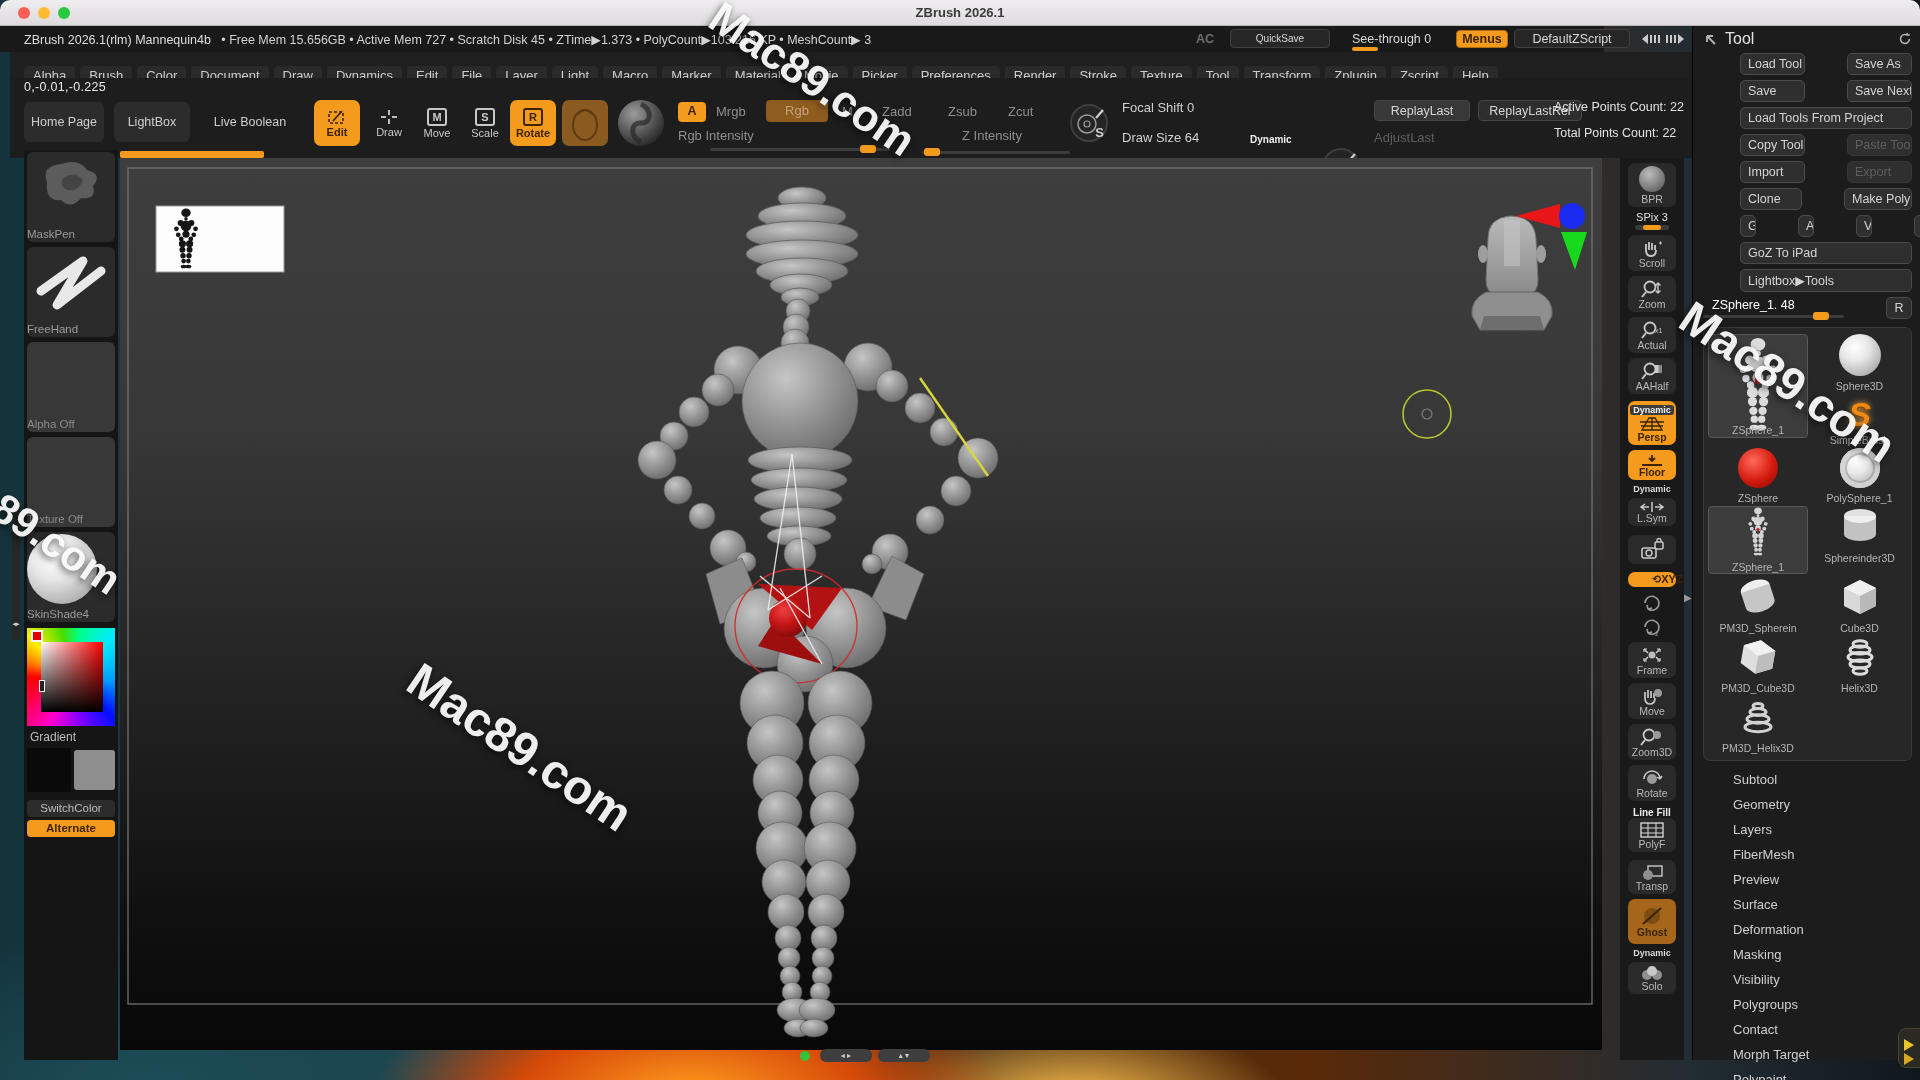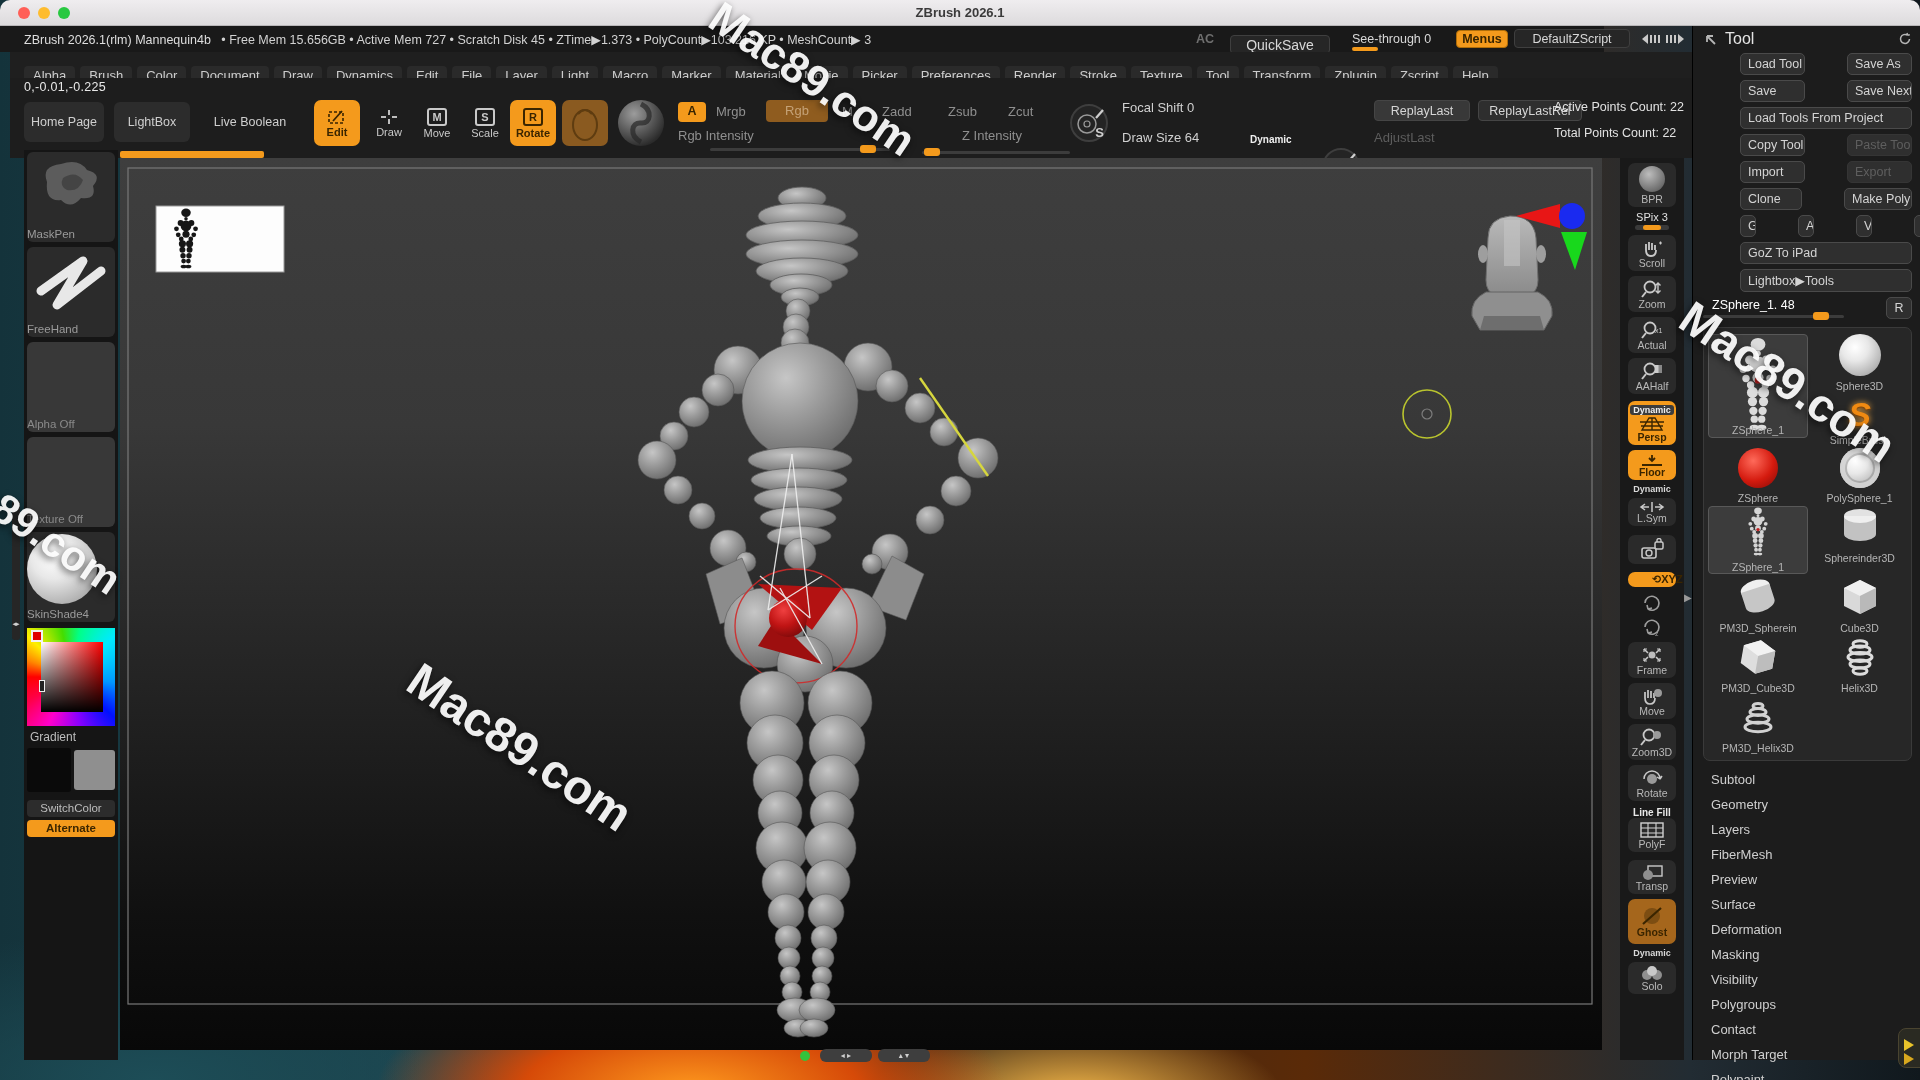--- a/index.html
+++ b/index.html
@@ -15,21 +15,21 @@
   
   .titlebar{left:0;top:0;width:1920px;height:26px;background:linear-gradient(#efedef,#dddbdd);border-bottom:1px solid #b9b7b9;border-radius:10px 10px 0 0;}
   .tl{width:12px;height:12px;border-radius:50%;top:7px;}
   .title-text{width:100%;text-align:center;top:5px;font-size:13px;font-weight:bold;color:#3a3a3a;}
   
   .statusbar{left:0;top:26px;width:1604px;height:26px;background:#191919;color:#dedede;font-size:12.5px;}
   .sb-left{left:24px;top:6px;white-space:nowrap;}
   .sb-stats{color:#d2d2d2;}
   .sb-ac{left:1196px;top:6px;color:#6f6f6f;font-weight:bold;}
   .btn-dark{background:#262626;border:1px solid #3f3f3f;border-radius:4px;color:#d8d8d8;text-align:center;}
-  .sb-quicksave{left:1230px;top:3px;width:100px;height:19px;line-height:18px;font-size:14px;margin-top:6px;}
+  .sb-quicksave{left:1230px;top:3px;width:100px;height:19px;line-height:18px;font-size:10px;}
   .sb-seethrough{left:1352px;top:6px;color:#d8d8d8;}
   .sb-st-nub{left:1352px;top:21px;width:26px;height:4px;background:#f49a1c;border-radius:2px;}
   .sb-menus{left:1456px;top:4px;width:52px;height:18px;line-height:17px;background:#f49a1c;border:1px solid #b06d08;border-radius:4px;color:#3a2500;font-weight:bold;font-size:12.5px;text-align:center;}
   .sb-zscript{left:1514px;top:3px;width:116px;height:19px;line-height:18px;font-size:12.5px;}
   
   .menubar{left:10px;top:52px;width:1682px;height:26px;background:#1f1f1f;display:flex;align-items:center;gap:5px;padding-left:14px;}
   .menu-item{background:#2a2a2a;border-radius:4px;padding:3px 9px;color:#cdcdcd;font-size:13px;line-height:13px;white-space:nowrap;margin-top:20px;}
   
   .topshelf{left:10px;top:78px;width:1682px;height:80px;background:#1d1d1d;}
   .coords{left:14px;top:2px;font-size:12.5px;color:#e8e8e8;letter-spacing:.3px;}
@@ -66,21 +66,21 @@
   .panel-title{font-size:16px;color:#e4e4e4;}
   .tbtn{background:#2f2f2f;border:1px solid #4a4a4a;border-radius:5px;color:#d4d4d4;font-size:12.5px;padding:3px 7px;white-space:nowrap;overflow:hidden;margin-left:37px;}
   .tbtn.off{color:#5f5f5f;border-color:#353535;}
   .trow{display:flex;gap:5px;margin-top:5px;}
   .grow{flex:1;}
   .thumbs{margin-top:8px;background:#272727;border:1px solid #3a3a3a;border-radius:7px;padding:6px 4px;display:grid;grid-template-columns:100px 1fr;gap:2px 4px;}
   .thumb-name{font-size:10.5px;color:#b5b5b5;text-align:center;white-space:nowrap;overflow:hidden;max-width:100px;margin:0 auto;}
   .thumb-cell{text-align:center;}
   .sphere{border-radius:50%;background:radial-gradient(circle at 38% 32%, #ffffff 0%, #e8e8e8 35%, #b9b9b9 70%, #8f8f8f 100%);display:inline-block;}
   .sections{margin-top:6px;}
-  .section-item{font-size:13px;color:#cfcfcf;padding:5px 0 5px 8px;}
+  .section-item{font-size:13px;color:#cfcfcf;padding:5px 0 5px 8px;margin-left:22px;}
   
   .wm{position:absolute;color:rgba(255,255,255,.93);font-size:44px;font-weight:bold;text-shadow:0 3px 7px rgba(0,0,0,.6);transform:rotate(34deg);transform-origin:left top;pointer-events:none;z-index:50;white-space:nowrap;}
   .handle{color:#9a9a9a;font-size:10px;}
 </style>
 </head>
 <body>
 
 <div class="stage">
 
   <div class="abs titlebar">

